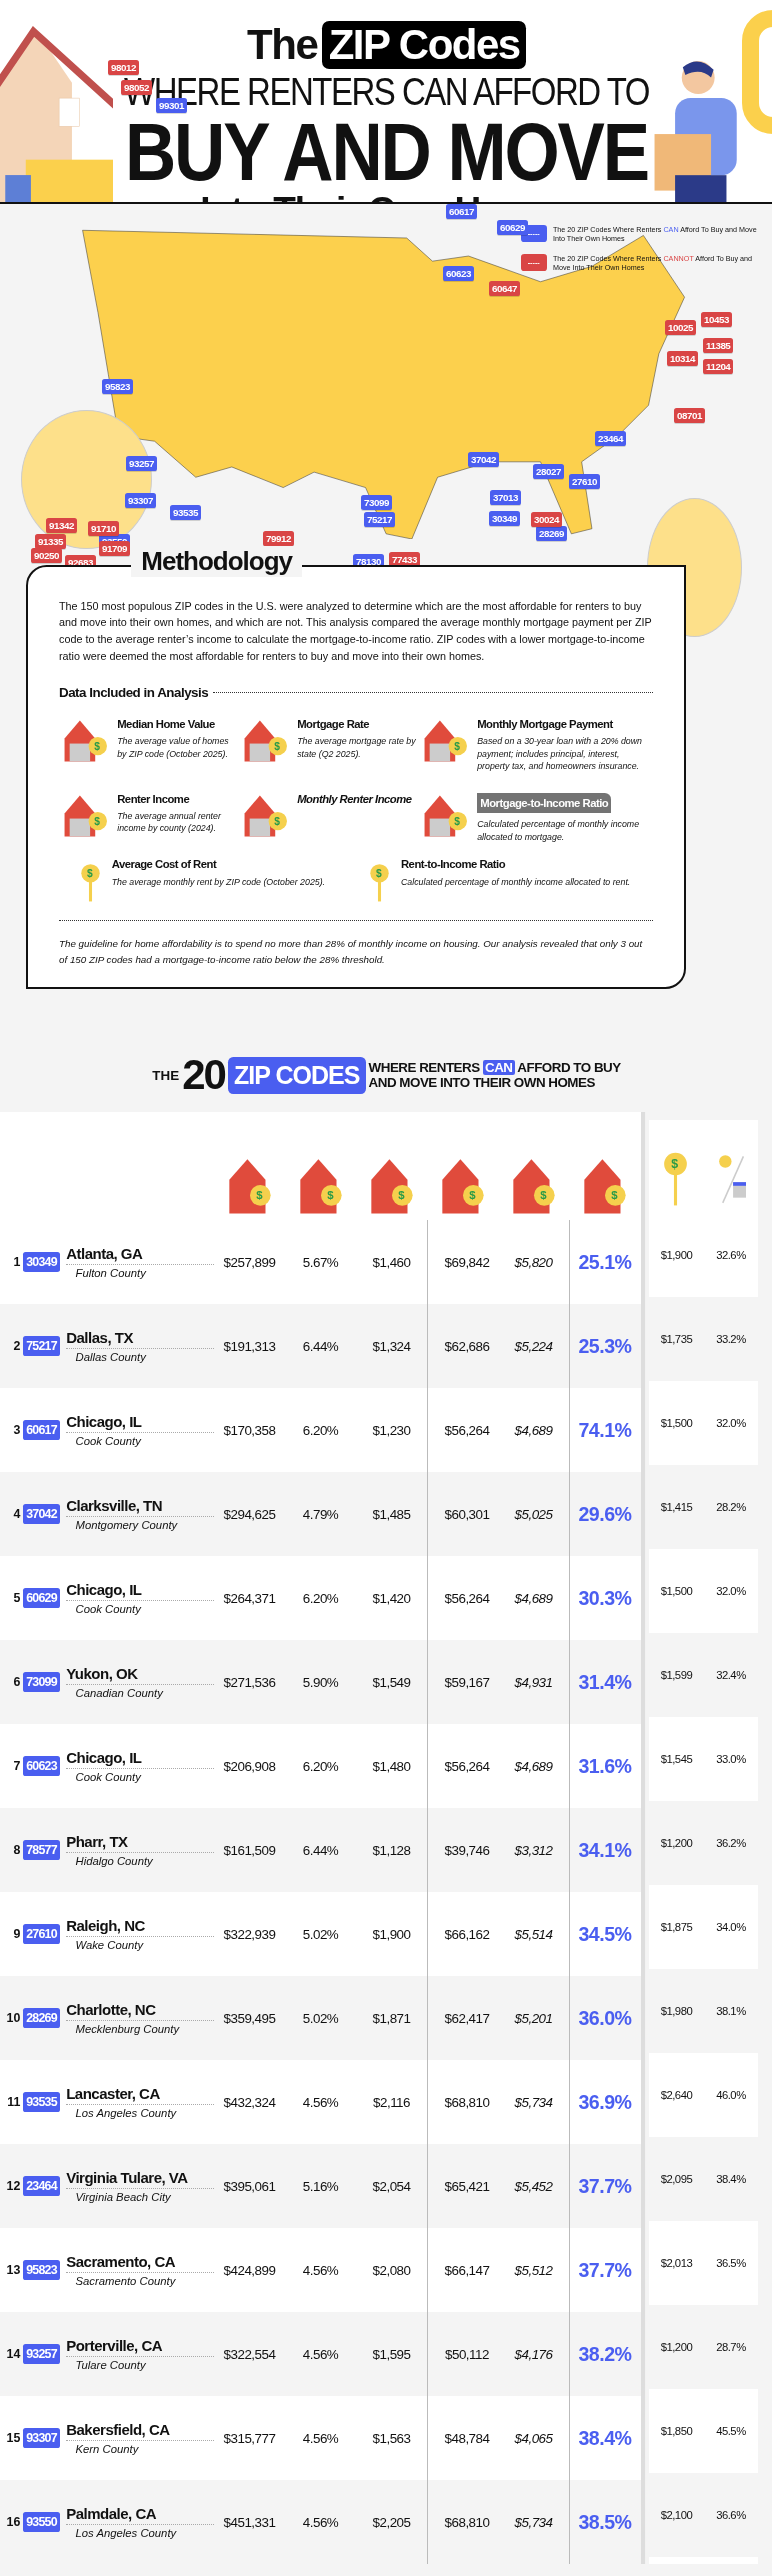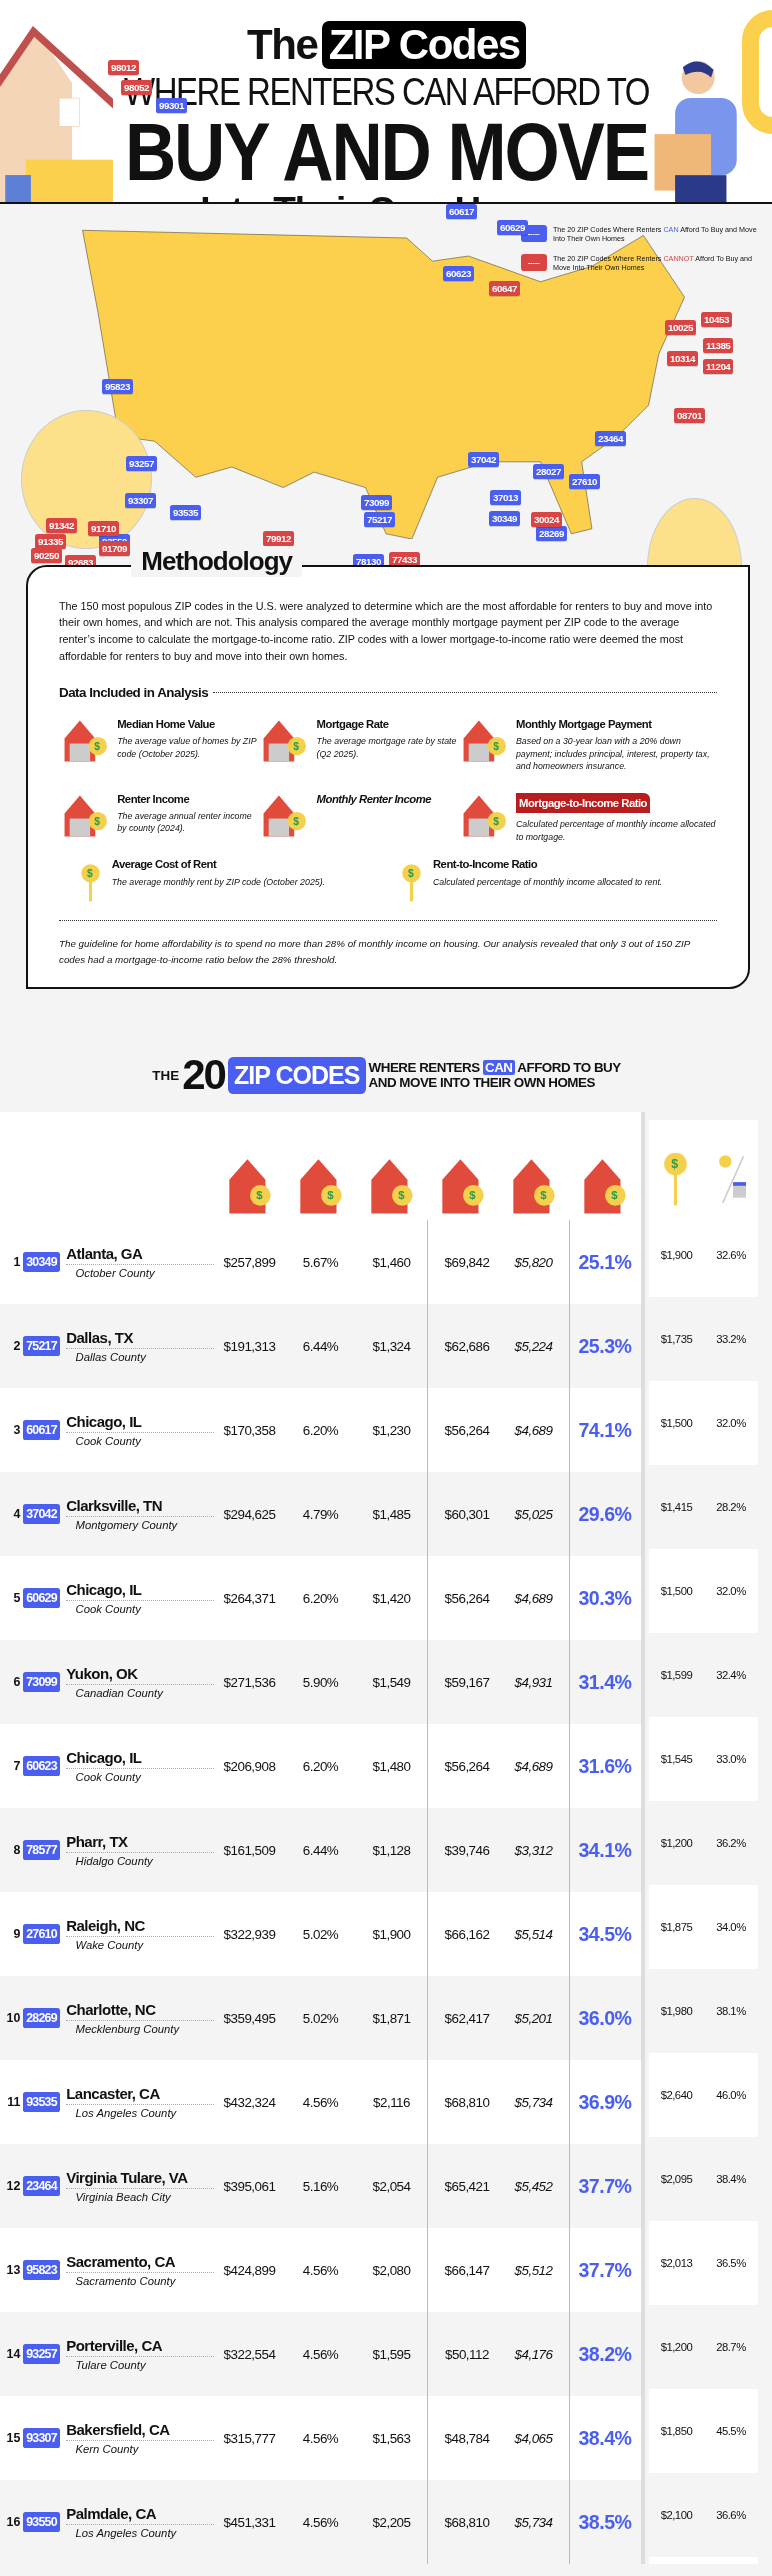--- a/index.html
+++ b/index.html
@@ -25,31 +25,31 @@
   .map-section svg.usmap { position: absolute; left: 77px; top: 15.5px; width: 644px; height: 319px; }
   .legend { position: absolute; right: 10.3px; top: 20.6px; width: 242px; }
   .legend-item { display: flex; gap: 6.2px; align-items: flex-start; margin-bottom: 10.3px; font-size: 7.2px; line-height: 1.3; }
   .legend-swatch { width: 26px; height: 17.5px; border-radius: 3.1px; flex: none; display: flex; align-items: center; justify-content: center; color: #fff; font-weight: 700; }
   .zip-tag { position: absolute; color: #fff; font-size: 9.8px; font-weight: 700; padding: 2.1px 3.1px; border-radius: 2.6px; letter-spacing: -0.5px; box-shadow: 0 1px 0 rgba(0,0,0,.15); }
   .zip-tag.can { background: #4a5ef0; }
   .zip-tag.cannot { background: #d94545; }
   .inset { position: absolute; border-radius: 50%; background: #fde08a; border: 1px solid #ccc; }
 
   
-  .method { position: relative; margin: 20.6px 0 0 26px; width: 724px; background: #fff; border: 2.1px solid #111; border-radius: 20.6px 0 20.6px 0; padding: 31px 31px 20.6px 31px; }
+  .method { position: relative; margin: 20.6px 0 0 26px; width: 660px; background: #fff; border: 2.1px solid #111; border-radius: 20.6px 0 20.6px 0; padding: 31px 31px 20.6px 31px; }
   .method-title { position: absolute; top: -20.6px; left: 103px; background: #f4f4f4; padding: 0 10.3px; font-size: 26px; font-weight: 700; letter-spacing: -1px; }
   .method p.intro { font-size: 10.8px; line-height: 1.55; }
   .sub-head { display: flex; align-items: center; gap: 5.2px; margin-top: 20.6px; font-size: 13.4px; font-weight: 700; letter-spacing: -0.5px; }
   .sub-head .dots { flex: 1; border-bottom: 1px dotted #333; height: 0; }
   .feat-grid { display: grid; grid-template-columns: 1fr 1fr 1.3fr; row-gap: 20.6px; margin-top: 18px; }
   .feat { display: flex; gap: 6.2px; }
   .feat .ico { width: 52px; height: 46px; flex: none; }
   .feat h4 { font-size: 11.3px; font-weight: 700; letter-spacing: -0.5px; }
   .feat h4.ital { font-style: italic; }
-  .feat h4.black { background: #b91c1c; color: #fff; padding: 4.1px 3.1px; border-radius: 0 6.2px 0 0; display: inline-block; }
+  .feat h4.black { background: #737373; color: #fff; padding: 4.1px 3.1px; border-radius: 0 6.2px 0 0; display: inline-block; }
   .feat p { font-size: 8.8px; font-style: italic; margin-top: 5.2px; line-height: 1.4; }
   .feat-grid2 { display: grid; grid-template-columns: 1fr 1fr; margin-top: 15.5px; padding-left: 15.5px; }
   .guideline { border-top: 1px dotted #333; margin-top: 15.5px; padding-top: 15.5px; font-size: 9.8px; font-style: italic; line-height: 1.55; }
 
   
   .tbl-title { display: flex; align-items: center; justify-content: center; gap: 3.1px; margin-top: 62px; }
   .tbl-title .the { font-size: 13.4px; font-weight: 700; align-self: center; }
   .tbl-title .twenty { font-size: 42px; font-weight: 700; letter-spacing: -2.1px; }
   .tbl-title .zipcodes { color: #fff; font-size: 25px; font-weight: 700; padding: 4.1px 6.2px; border-radius: 5.2px; letter-spacing: -1px; }
   .tbl-title .sub { font-size: 13.4px; font-weight: 700; letter-spacing: -0.5px; line-height: 1.15; }
@@ -326,21 +326,21 @@
             <text x="62" y="88" font-size="22" fill="#2a9b48" font-weight="700">$</text>
           </svg>
         </div>
       </div>
       <div>
         <div class="row">
           <div class="rank">1</div>
           <div class="zip" style="background: rgb(74, 94, 240);">30349</div>
           <div class="city">
             <div class="nm">Atlanta, GA</div>
-            <div class="cty">October County</div>
+            <div class="cty">Fulton County</div>
           </div>
           <div class="v">$257,899</div>
           <div class="v">5.67%</div>
           <div class="v">$1,460</div>
           <div class="v brd">$69,842</div>
           <div class="v it">$5,820</div>
           <div class="v ratio" style="color: rgb(74, 94, 240);">25.1%</div>
         </div>
         <div class="row">
           <div class="rank">2</div>

